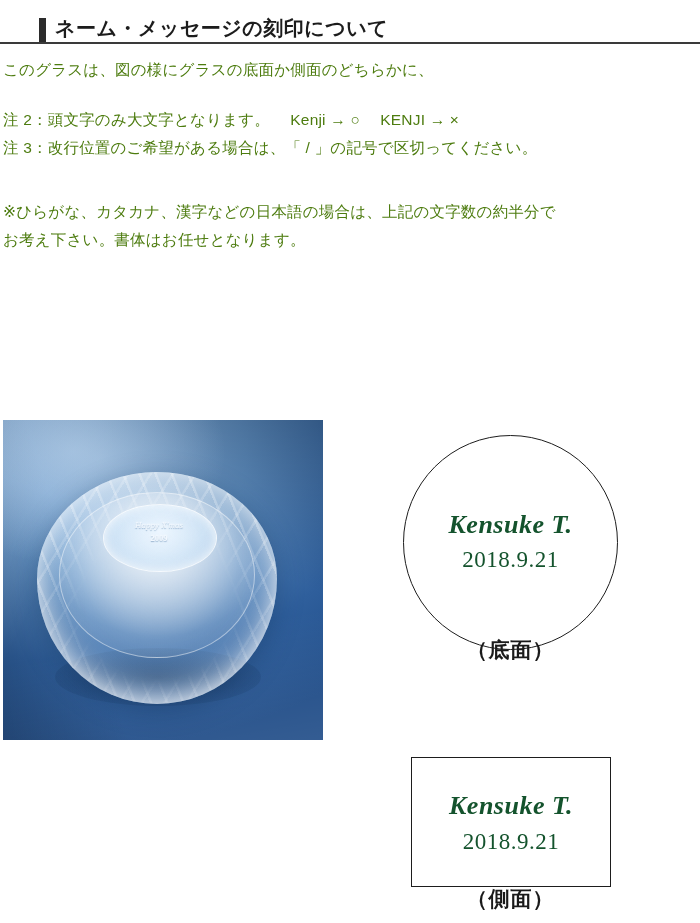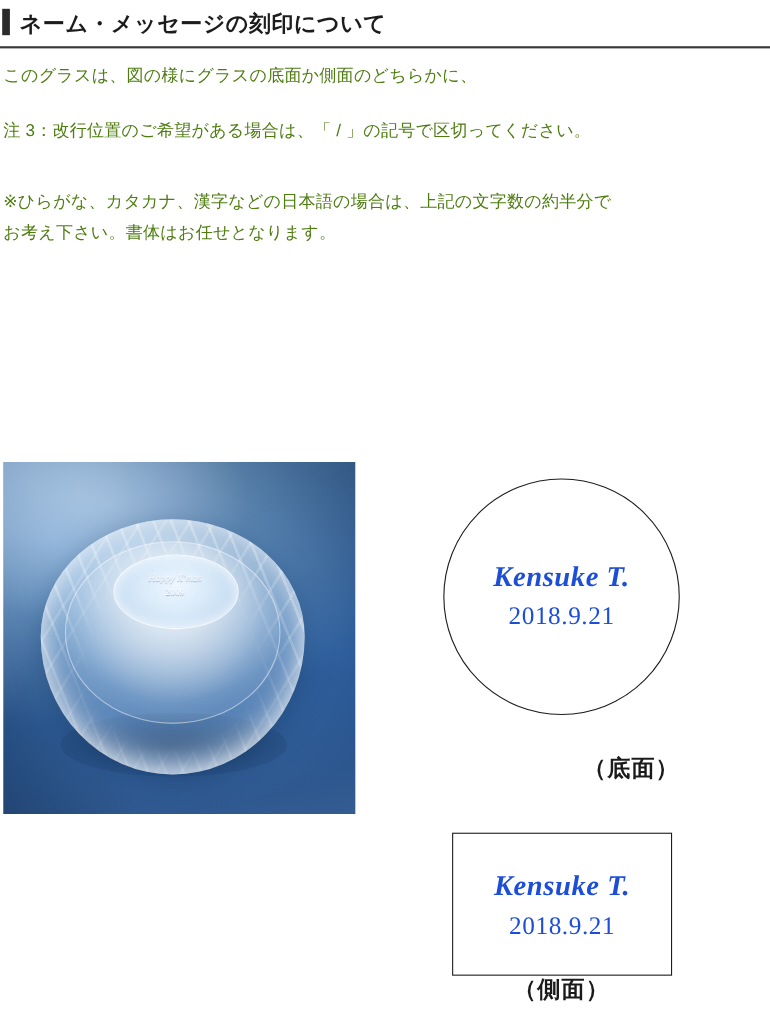--- a/index.html
+++ b/index.html
@@ -19,21 +19,22 @@
   
   .heading {
     position: absolute;
     left: 0;
     top: 8px;
     width: 700px;
     height: 36px;
     box-sizing: border-box;
     border-bottom: 2px solid #3a3a3a;
     display: flex;
-    align-items: flex-start;
+    align-items: flex-end;
+    padding-left: 37px;
   }
   .heading-bar {
     width: 7px;
     height: 24px;
     background: #2b2b2b;
     margin-left: 2px;
     margin-right: 9px;
   }
   .heading-title {
     font-size: 20px;
@@ -197,21 +198,21 @@
     width: 200px;
     height: 130px;
     border: 1.6px solid #1d1d1d;
     box-sizing: border-box;
   }
   .sample-text {
     position: absolute;
     left: 0;
     width: 100%;
     text-align: center;
-    color: #1d4ed8;
+    color: #14532d;
   }
   .sample-name {
     font-family: "Liberation Serif", "DejaVu Serif", serif;
     font-style: italic;
     font-weight: bold;
     font-size: 26px;
     letter-spacing: 0.5px;
   }
   .sample-date {
     font-family: "Liberation Serif", "DejaVu Serif", serif;
@@ -225,40 +226,41 @@
 
   .caption {
     position: absolute;
     width: 215px;
     text-align: center;
     font-size: 21px;
     font-weight: bold;
     color: #1a1a1a;
     letter-spacing: 1px;
   }
-  .caption-bottom { left: 403px; top: 684px; text-align: right; }
+  .caption-bottom { left: 403px; top: 636px; }
   .caption-side { left: 403px; top: 885px; }
 </style>
 </head>
 <body>
 
 <div class="heading">
   <div class="heading-bar"></div>
   <div class="heading-title">ネーム・メッセージの刻印について</div>
 </div>
 
 <div class="body-text">
 
   <div class="para">
     <div class="line">このグラスは、図の様にグラスの底面か側面のどちらかに、</div>
   </div>
 
   <div class="gap-md"></div>
 
   <div class="para">
+    <div class="line">注 2：頭文字のみ大文字となります。　 Kenji → ○　 KENJI → ×</div>
     <div class="line">注 3：改行位置のご希望がある場合は、「 / 」の記号で区切ってください。</div>
   </div>
 
   <div class="gap-md"></div>
   <div class="gap-sm"></div>
 
   <div class="para">
     <div class="line">※ひらがな、カタカナ、漢字などの日本語の場合は、上記の文字数の約半分で</div>
     <div class="line">お考え下さい。書体はお任せとなります。</div>
   </div>

